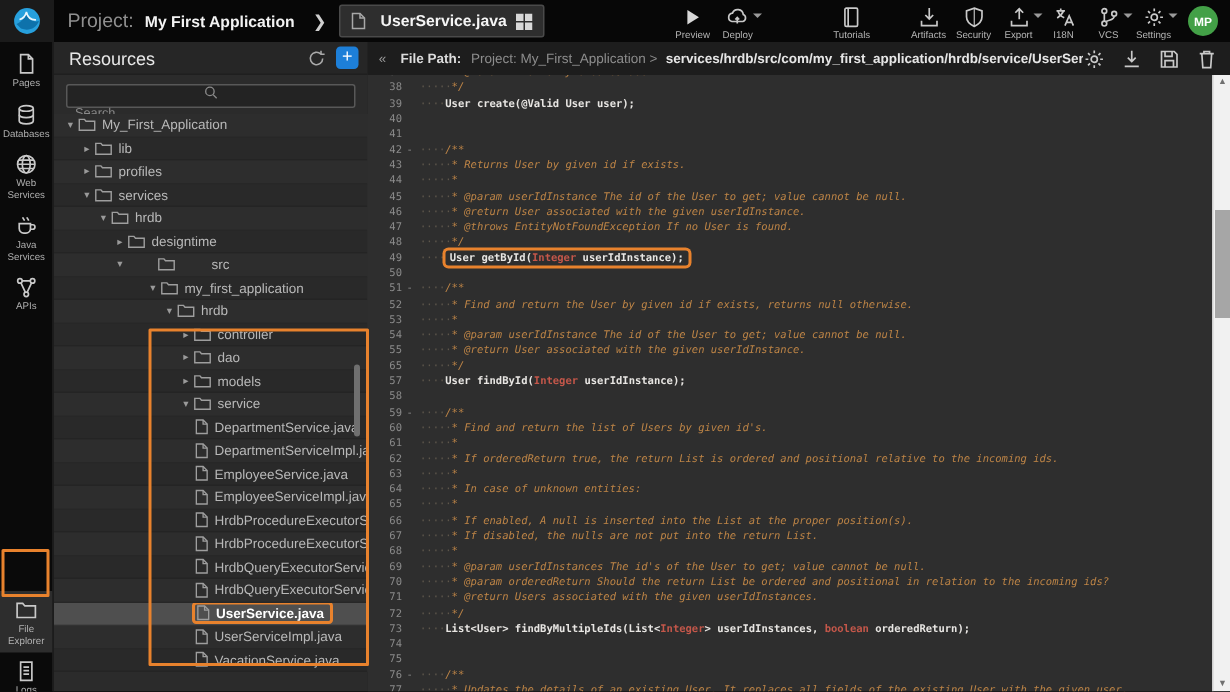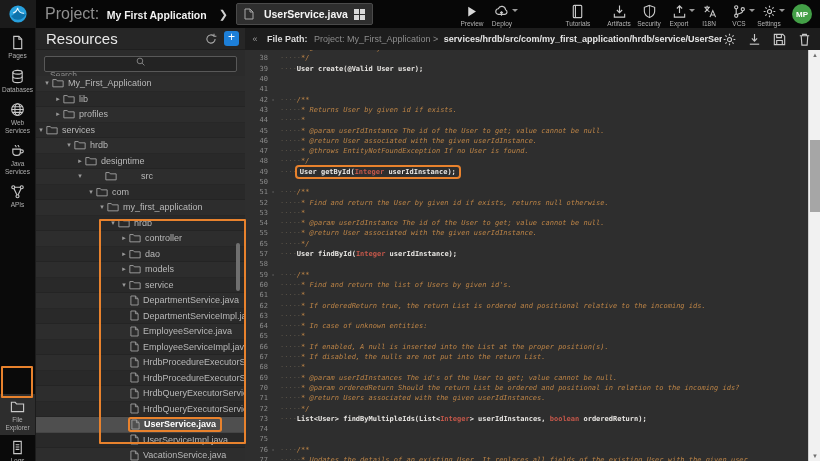--- a/index.html
+++ b/index.html
@@ -4,21 +4,21 @@
 <style>
   * { margin:0; padding:0; box-sizing:border-box; }
   html,body { width:820px; height:461px; overflow:hidden; background:#000; }
   body { font-family:"Liberation Sans","DejaVu Sans",sans-serif; }
   .app { position:relative; width:820px; height:461px; background:#101010; }
 
   
   .topbar { position:absolute; left:0; top:0; width:820px; height:28px; background:#070707; display:flex; align-items:center; z-index:5; }
   .logo-tile { width:36px; height:28px; background:#1b1b1b; display:flex; align-items:center; justify-content:center; }
   .project { margin-left:9px; white-space:nowrap; }
-  .project .p-label { color:#8f8f8f; font-size:16px;text-align:right; }
+  .project .p-label { color:#8f8f8f; font-size:13px;text-align:right; }
   .project .p-name { color:#f2f2f2; font-size:10.5px; font-weight:bold; margin-left:3px; }
   .chev-right { color:#cfcfcf; font-size:11px; margin:0 8px 0 12px; }
   .tab { height:22px; background:#2e2e2e; border:1px solid #4a4a4a; border-radius:2px; display:flex; align-items:center; padding:0 7px; gap:6px; }
   .tab .tab-label { color:#f5f5f5; font-size:10.5px; font-weight:bold; }
   .actions-left { display:flex; margin-left:84px; align-items:flex-start; }
   .actions-right { display:flex; margin-left:auto; align-items:flex-start; }
   .tb-action { display:flex; flex-direction:column; align-items:center; width:30px; padding-top:3px; cursor:pointer; position:relative; }
   .tb-action.tutorials-extra { margin-left:46px; }
   .tb-action .ic { height:14px; display:flex; align-items:center; justify-content:center; color:#c9c9c9; }
   .tb-action .lbl { color:#b3b3b3; font-size:6.5px; margin-top:2px; white-space:nowrap; }
@@ -28,21 +28,21 @@
   
   .sidebar { position:absolute; left:0; top:28px; width:35px; height:433px; background:#0a0a0a; }
   .side-item { width:35px; display:flex; flex-direction:column; align-items:center; padding:5px 0 4px 0; cursor:pointer; color:#c3c3c3; }
   .side-item .slbl { font-size:6.5px; color:#b0b0b0; text-align:center; line-height:7.5px; margin-top:2px; }
   .side-item.active { background:#2d2d2d; }
   .side-bottom { position:absolute; left:0; top:366px; width:35px; }
 
   
   .resources { position:absolute; left:35px; top:28px; width:210px; height:433px; background:#2b2b2b; border-left:1px solid #1c1c1c; }
   .res-head { height:22px; background:#262626; display:flex; align-items:center; padding:0 6px 0 10px; border-bottom:1px solid #1f1f1f; }
-  .res-title { color:#e8e8e8; font-size:15px; }
+  .res-title { color:#e8e8e8; font-size:12px; }
   .res-tools { margin-left:auto; display:flex; align-items:center; gap:7px; }
   .btn-plus { width:15px; height:15px; background:#1d7fd8; border-radius:3px; color:#fff; font-size:12px; line-height:13px; text-align:center; cursor:pointer; }
   .search-wrap { padding:6px 8px 5px 8px; }
   .search-box { height:16px; background:#232323; border:1px solid #585858; border-radius:2px; display:flex; align-items:center; padding:0 5px; gap:4px;flex-direction:column; }
   .search-box input { background:transparent; border:none; outline:none; color:#bdbdbd; font-size:8.5px; width:100%; font-family:inherit; }
   .search-box input::placeholder { color:#8a8a8a; }
   .tree { position:absolute; left:0; top:48px; width:210px; height:385px; overflow:hidden; }
   .tree-row { height:15.5px; display:flex; align-items:center; white-space:nowrap; overflow:hidden; color:#b8b8b8; font-size:9px; cursor:pointer; border-bottom:1px solid rgba(0,0,0,0.12); }
   .tree-row:nth-child(odd){ background:#2d2d2d; } .tree-row:nth-child(even){ background:#292929; }
   .tree-row.sel { background:#4f4f4f; color:#ffffff; font-weight:bold; }
@@ -329,21 +329,21 @@
         </div>
         <div class="tree-row" style="padding-left: 17px;">
           <span class="tr-arrow">▸</span>
           <span class="tr-ic">
             <svg width="12" height="10" viewBox="0 0 14 11">
               <path d="M1 1.5h4l1.2 1.5H13v7H1z" fill="none" stroke="#9e9e9e" stroke-width="1.1"></path>
             </svg>
           </span>
           <span>profiles</span>
         </div>
-        <div class="tree-row" style="">
+        <div class="tree-row" style="padding-left: 17px;">
           <span class="tr-arrow">▾</span>
           <span class="tr-ic">
             <svg width="12" height="10" viewBox="0 0 14 11">
               <path d="M1 1.5h4l1.2 1.5H13v7H1z" fill="none" stroke="#9e9e9e" stroke-width="1.1"></path>
             </svg>
           </span>
           <span>services</span>
         </div>
         <div class="tree-row" style="padding-left: 28px;">
           <span class="tr-arrow">▾</span>
@@ -364,29 +364,20 @@
           <span>designtime</span>
         </div>
         <div class="tree-row" style="padding-left: 39px; gap: 20px;">
           <span class="tr-arrow">▾</span>
           <span class="tr-ic">
             <svg width="12" height="10" viewBox="0 0 14 11">
               <path d="M1 1.5h4l1.2 1.5H13v7H1z" fill="none" stroke="#9e9e9e" stroke-width="1.1"></path>
             </svg>
           </span>
           <span>src</span>
-        </div>
-        <div class="tree-row" style="padding-left: 50px;">
-          <span class="tr-arrow">▾</span>
-          <span class="tr-ic">
-            <svg width="12" height="10" viewBox="0 0 14 11">
-              <path d="M1 1.5h4l1.2 1.5H13v7H1z" fill="none" stroke="#9e9e9e" stroke-width="1.1"></path>
-            </svg>
-          </span>
-          <span>com</span>
         </div>
         <div class="tree-row" style="padding-left: 61px;">
           <span class="tr-arrow">▾</span>
           <span class="tr-ic">
             <svg width="12" height="10" viewBox="0 0 14 11">
               <path d="M1 1.5h4l1.2 1.5H13v7H1z" fill="none" stroke="#9e9e9e" stroke-width="1.1"></path>
             </svg>
           </span>
           <span>my_first_application</span>
         </div>

